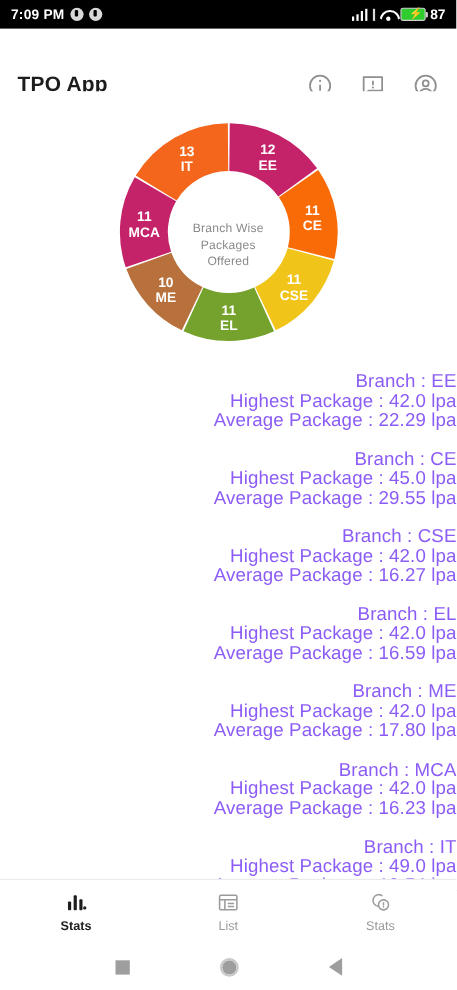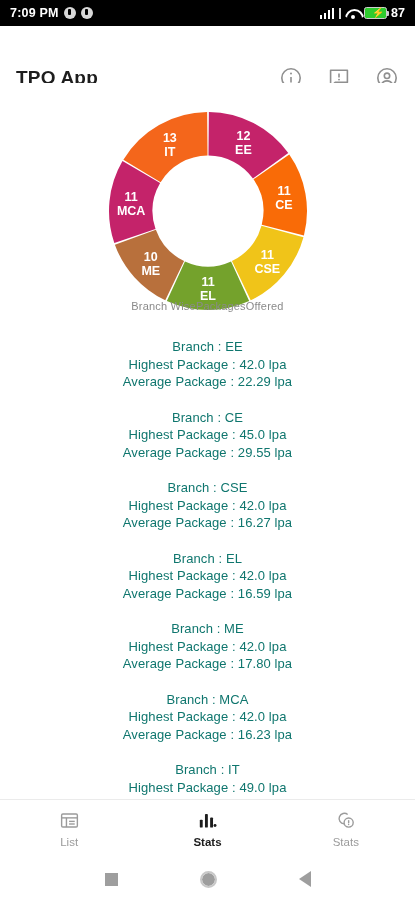--- a/index.html
+++ b/index.html
@@ -76,34 +76,34 @@
     position: absolute; top: 83px; bottom: 68px; left: 0; right: 0;
     overflow: hidden; background: #fff;
   }
   .chart-wrap {
     display: flex; justify-content: center; align-items: center;
     padding-top: 27px;
   }
   .donut { position: relative; width: 202px; height: 202px; }
   .donut svg { display: block; width: 202px; height: 202px; }
   .donut-center-text {
-    position: absolute; left: 0; top: 2px; width: 202px; height: 202px;
-    display: flex; flex-direction: row; align-items: flex-end; justify-content: center;
+    position: absolute; left: 0; top: 12px; width: 202px; height: 202px;
+    display: flex; flex-direction: column; align-items: center; justify-content: center;
     pointer-events: none;
   }
   .donut-center-text span {
     font-size: 11px; color: #8a8a8a; line-height: 15px; letter-spacing: .2px;
   }
   .seg-label { font-size: 12.5px; font-weight: bold; fill: #fff; }
 
   
   .stats-list { margin-top: 26px; text-align: center; }
   .stat-block { margin-bottom: 18px; }
   .stat-line {
-    font-size: 13px; color: #0f766e; line-height: 17.5px; letter-spacing: .1px;
+    font-size: 17px; color: #8b5cf6; line-height: 17.5px; letter-spacing: .1px; text-align: right;
   }
 
   
   .bottomnav {
     position: absolute; left: 0; right: 0; bottom: 42px; height: 58px;
     background: #fff; border-top: 1px solid #ebebeb;
     display: flex; align-items: center;
   }
   .nav-item {
     flex: 1; display: flex; flex-direction: column;
@@ -259,39 +259,39 @@
         <div class="stat-block">
           <div class="stat-line">Branch : IT</div>
           <div class="stat-line">Highest Package : 49.0 lpa</div>
           <div class="stat-line">Average Package : 19.54 lpa</div>
         </div>
       </div>
 
   </div>
 
   <div class="bottomnav">
+    <div class="nav-item active">
+      <svg class="nav-icon" viewBox="0 0 24 24" fill="currentColor">
+        <rect x="3.2" y="11" width="3.3" height="9" rx="1"></rect>
+        <rect x="9.1" y="4.5" width="3.3" height="15.5" rx="1"></rect>
+        <rect x="15" y="8.5" width="3.3" height="11.5" rx="1"></rect>
+        <circle cx="20.6" cy="17.6" r="1.7"></circle>
+      </svg>
+      <span class="nav-label">Stats</span>
+    </div>
     <div class="nav-item">
       <svg class="nav-icon" viewBox="0 0 24 24" fill="none" stroke="currentColor" stroke-width="1.6">
         <rect x="3" y="4.5" width="18" height="15" rx="1.4"></rect>
         <line x1="3" y1="9" x2="21" y2="9"></line>
         <line x1="8.5" y1="9" x2="8.5" y2="19.5"></line>
         <line x1="11.5" y1="13" x2="18" y2="13"></line>
         <line x1="11.5" y1="16" x2="18" y2="16"></line>
       </svg>
       <span class="nav-label">List</span>
     </div>
-    <div class="nav-item active">
-      <svg class="nav-icon" viewBox="0 0 24 24" fill="currentColor">
-        <rect x="3.2" y="11" width="3.3" height="9" rx="1"></rect>
-        <rect x="9.1" y="4.5" width="3.3" height="15.5" rx="1"></rect>
-        <rect x="15" y="8.5" width="3.3" height="11.5" rx="1"></rect>
-        <circle cx="20.6" cy="17.6" r="1.7"></circle>
-      </svg>
-      <span class="nav-label">Stats</span>
-    </div>
     <div class="nav-item">
       <svg class="nav-icon" viewBox="0 0 24 24" fill="none" stroke="currentColor" stroke-width="1.6">
         <path d="M14.5 5.2a6 6 0 1 0-4.2 10.6"></path>
         <circle cx="15.6" cy="14.4" r="5.2"></circle>
         <path d="M15.6 12.2v2.4" stroke-linecap="round"></path>
         <circle cx="15.6" cy="16.5" r=".85" fill="currentColor" stroke="none"></circle>
       </svg>
       <span class="nav-label">Stats</span>
     </div>
   </div>

